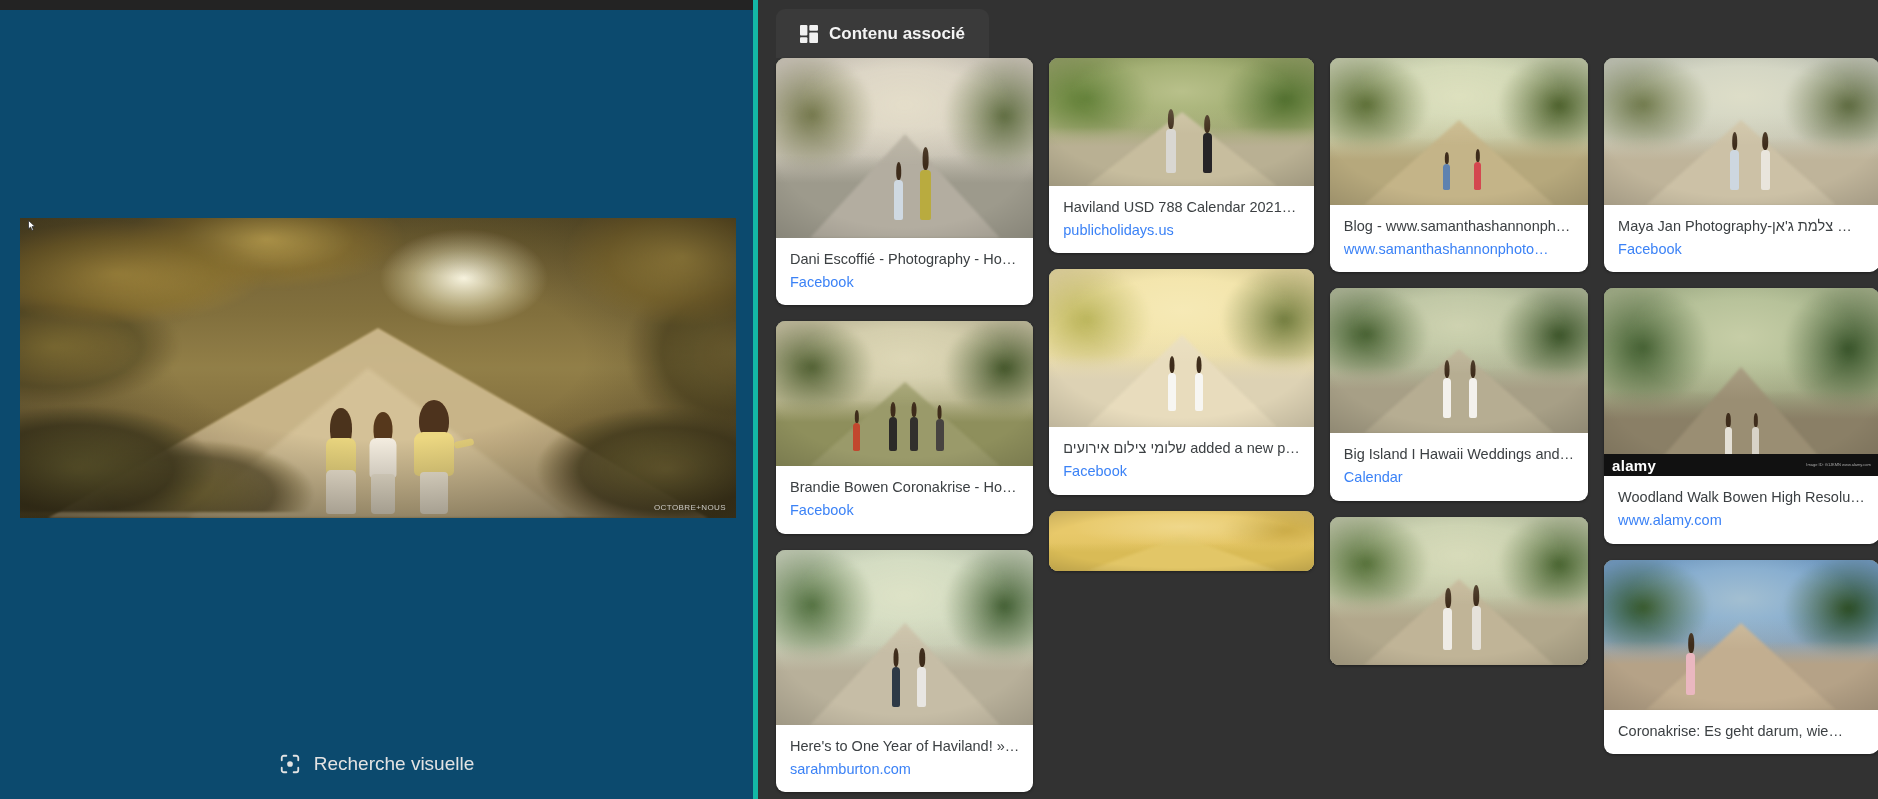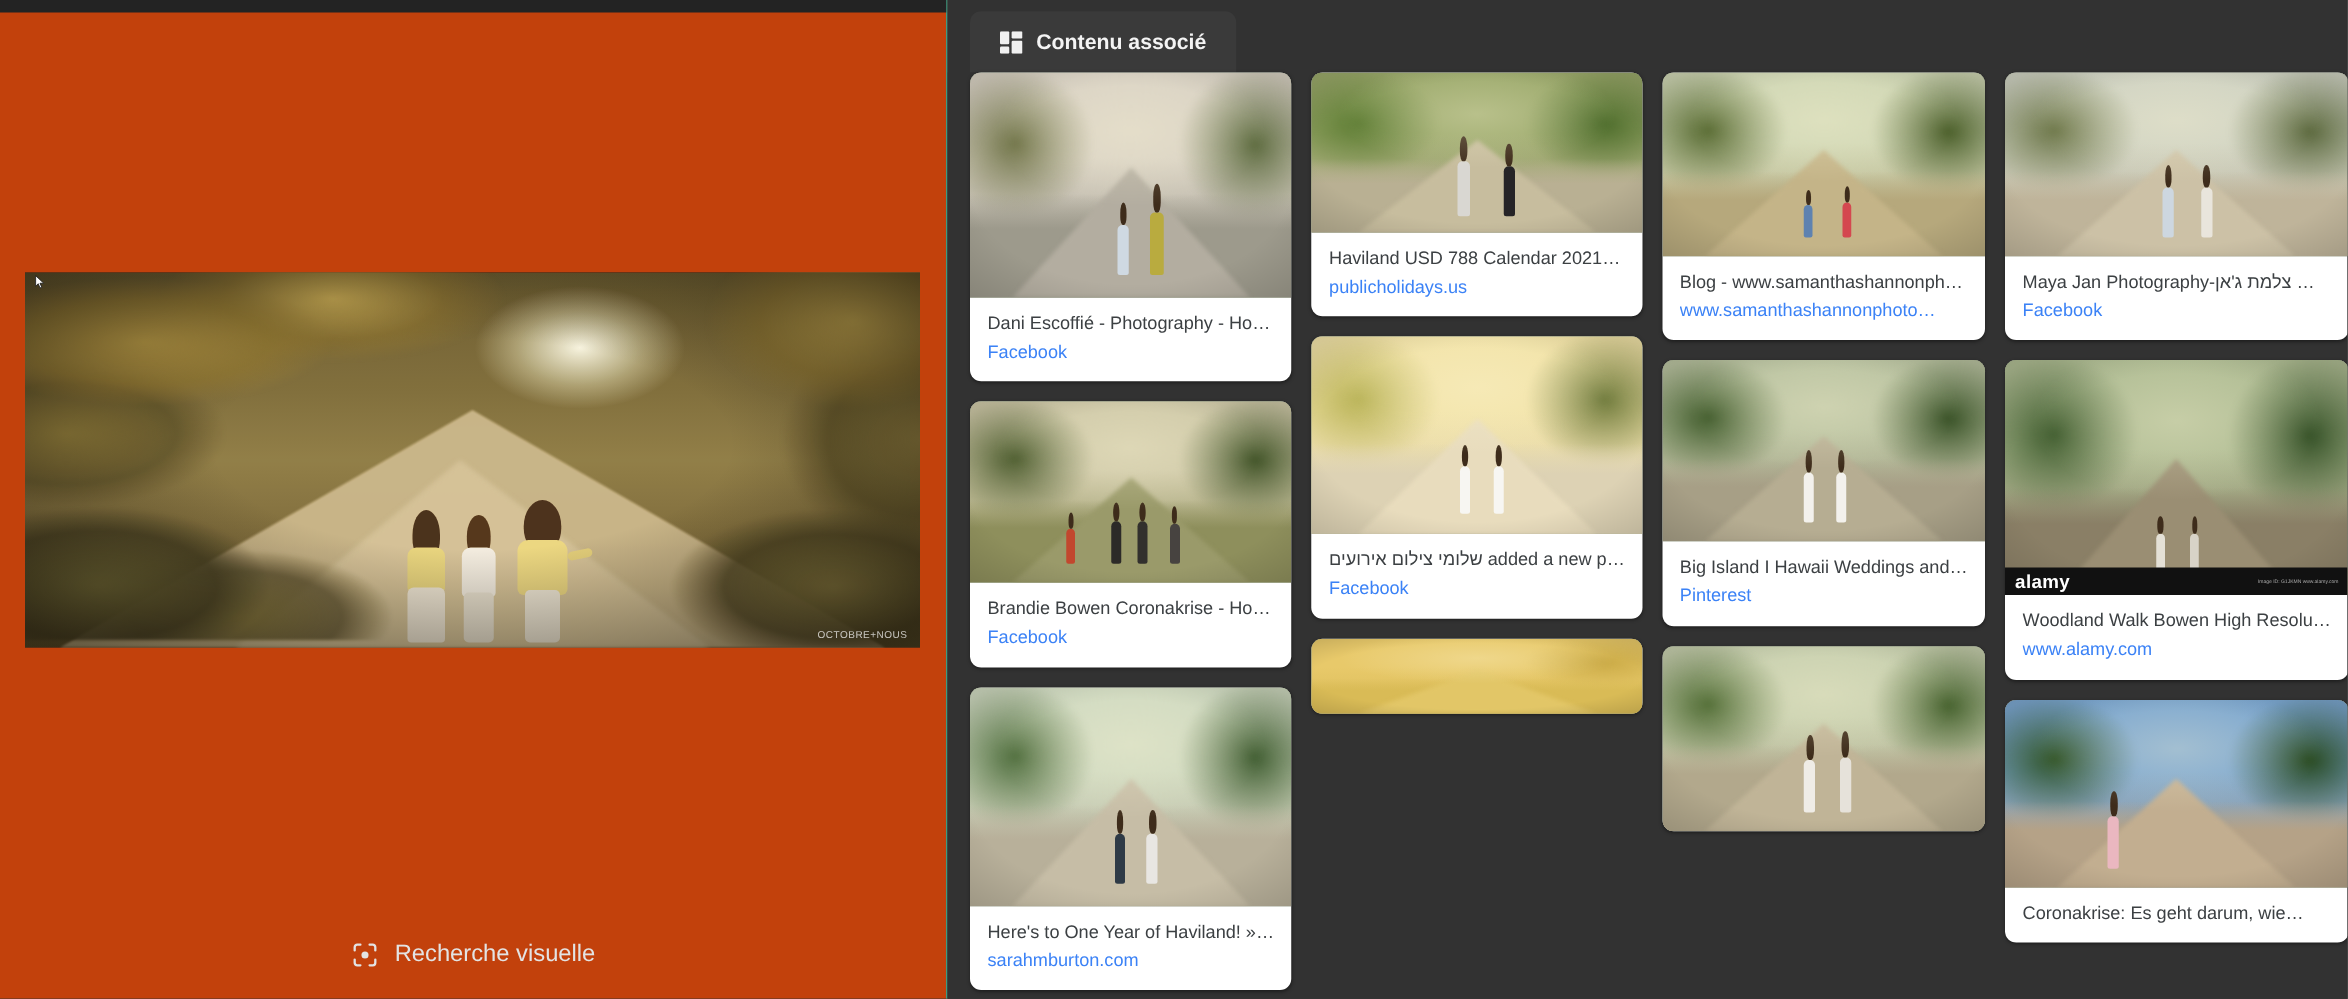--- a/index.html
+++ b/index.html
@@ -7,23 +7,23 @@
     width: 1878px; height: 799px;
     overflow: hidden;
     background: #1f1f1f;
     font-family: "Liberation Sans", sans-serif;
   }
   #app { display: flex; width: 1878px; height: 799px; background: #2b2b2b; }
 
   
   #left-panel {
     width: 758px; height: 799px;
-    background: #c2410c;
+    background: #0c4a6e;
     position: relative;
-    border-right: 1px solid #14b8a6;
+    border-right: 5px solid #14b8a6;
     flex: 0 0 758px;
   }
   #left-topbar { height: 10px; width: 100%; background: #232323; }
   #hero-wrap {
     position: absolute; left: 20px; top: 218px;
     width: 716px; height: 300px;
     background: #141310;
     overflow: hidden;
   }
   #hero-img { position: relative; width: 100%; height: 100%; overflow: hidden; }
@@ -390,21 +390,21 @@
                   <div class="tree-r" style="background: radial-gradient(54% 50% at 58% 48%, rgb(55, 80, 37) 0%, rgba(0, 0, 0, 0) 78%);"></div>
                   <div class="ground" style="background: linear-gradient(rgba(0, 0, 0, 0) 0%, rgb(167, 159, 134) 34%, rgb(167, 159, 134) 100%);"></div>
                   <div class="trail" style="border-left: 95px solid transparent; border-right: 95px solid transparent; border-bottom: 84px solid rgb(182, 173, 146);"></div>
                   <div class="fig" style="left: 44%; width: 8px; height: 40px; bottom: 15px; background: rgb(243, 241, 236);"></div>
                   <div class="fig" style="left: 54%; width: 8px; height: 40px; bottom: 15px; background: rgb(243, 241, 236);"></div>
                   <div class="sunhaze" style="background: radial-gradient(60% 48% at 50% 26%, rgba(255, 248, 214, 0.3), rgba(255, 248, 214, 0) 70%), radial-gradient(90% 80%, rgba(0, 0, 0, 0) 55%, rgba(0, 0, 0, 0.22) 100%);"></div>
                 </div>
               </div>
               <div class="card-meta">
                 <div class="card-title">Big Island I Hawaii Weddings and…</div>
-                <div class="card-src">Pinterest</div>
+                <div class="card-src">Calendar</div>
               </div>
             </div>
             <div class="card">
               <div class="card-thumb" style="height: 148px;">
                 <div class="sc" style="background: linear-gradient(rgb(199, 207, 174) 0%, rgb(199, 207, 174) 38%, rgb(178, 168, 140) 100%);">
                   <div class="tree-l" style="background: radial-gradient(54% 50% at 42% 46%, rgb(78, 106, 50) 0%, rgba(0, 0, 0, 0) 78%);"></div>
                   <div class="tree-r" style="background: radial-gradient(54% 50% at 58% 48%, rgb(68, 96, 44) 0%, rgba(0, 0, 0, 0) 78%);"></div>
                   <div class="ground" style="background: linear-gradient(rgba(0, 0, 0, 0) 0%, rgb(178, 168, 140) 34%, rgb(178, 168, 140) 100%);"></div>
                   <div class="trail" style="border-left: 95px solid transparent; border-right: 95px solid transparent; border-bottom: 86px solid rgb(192, 180, 151);"></div>
                   <div class="fig" style="left: 44%; width: 9px; height: 42px; bottom: 15px; background: rgb(239, 236, 230);"></div>

